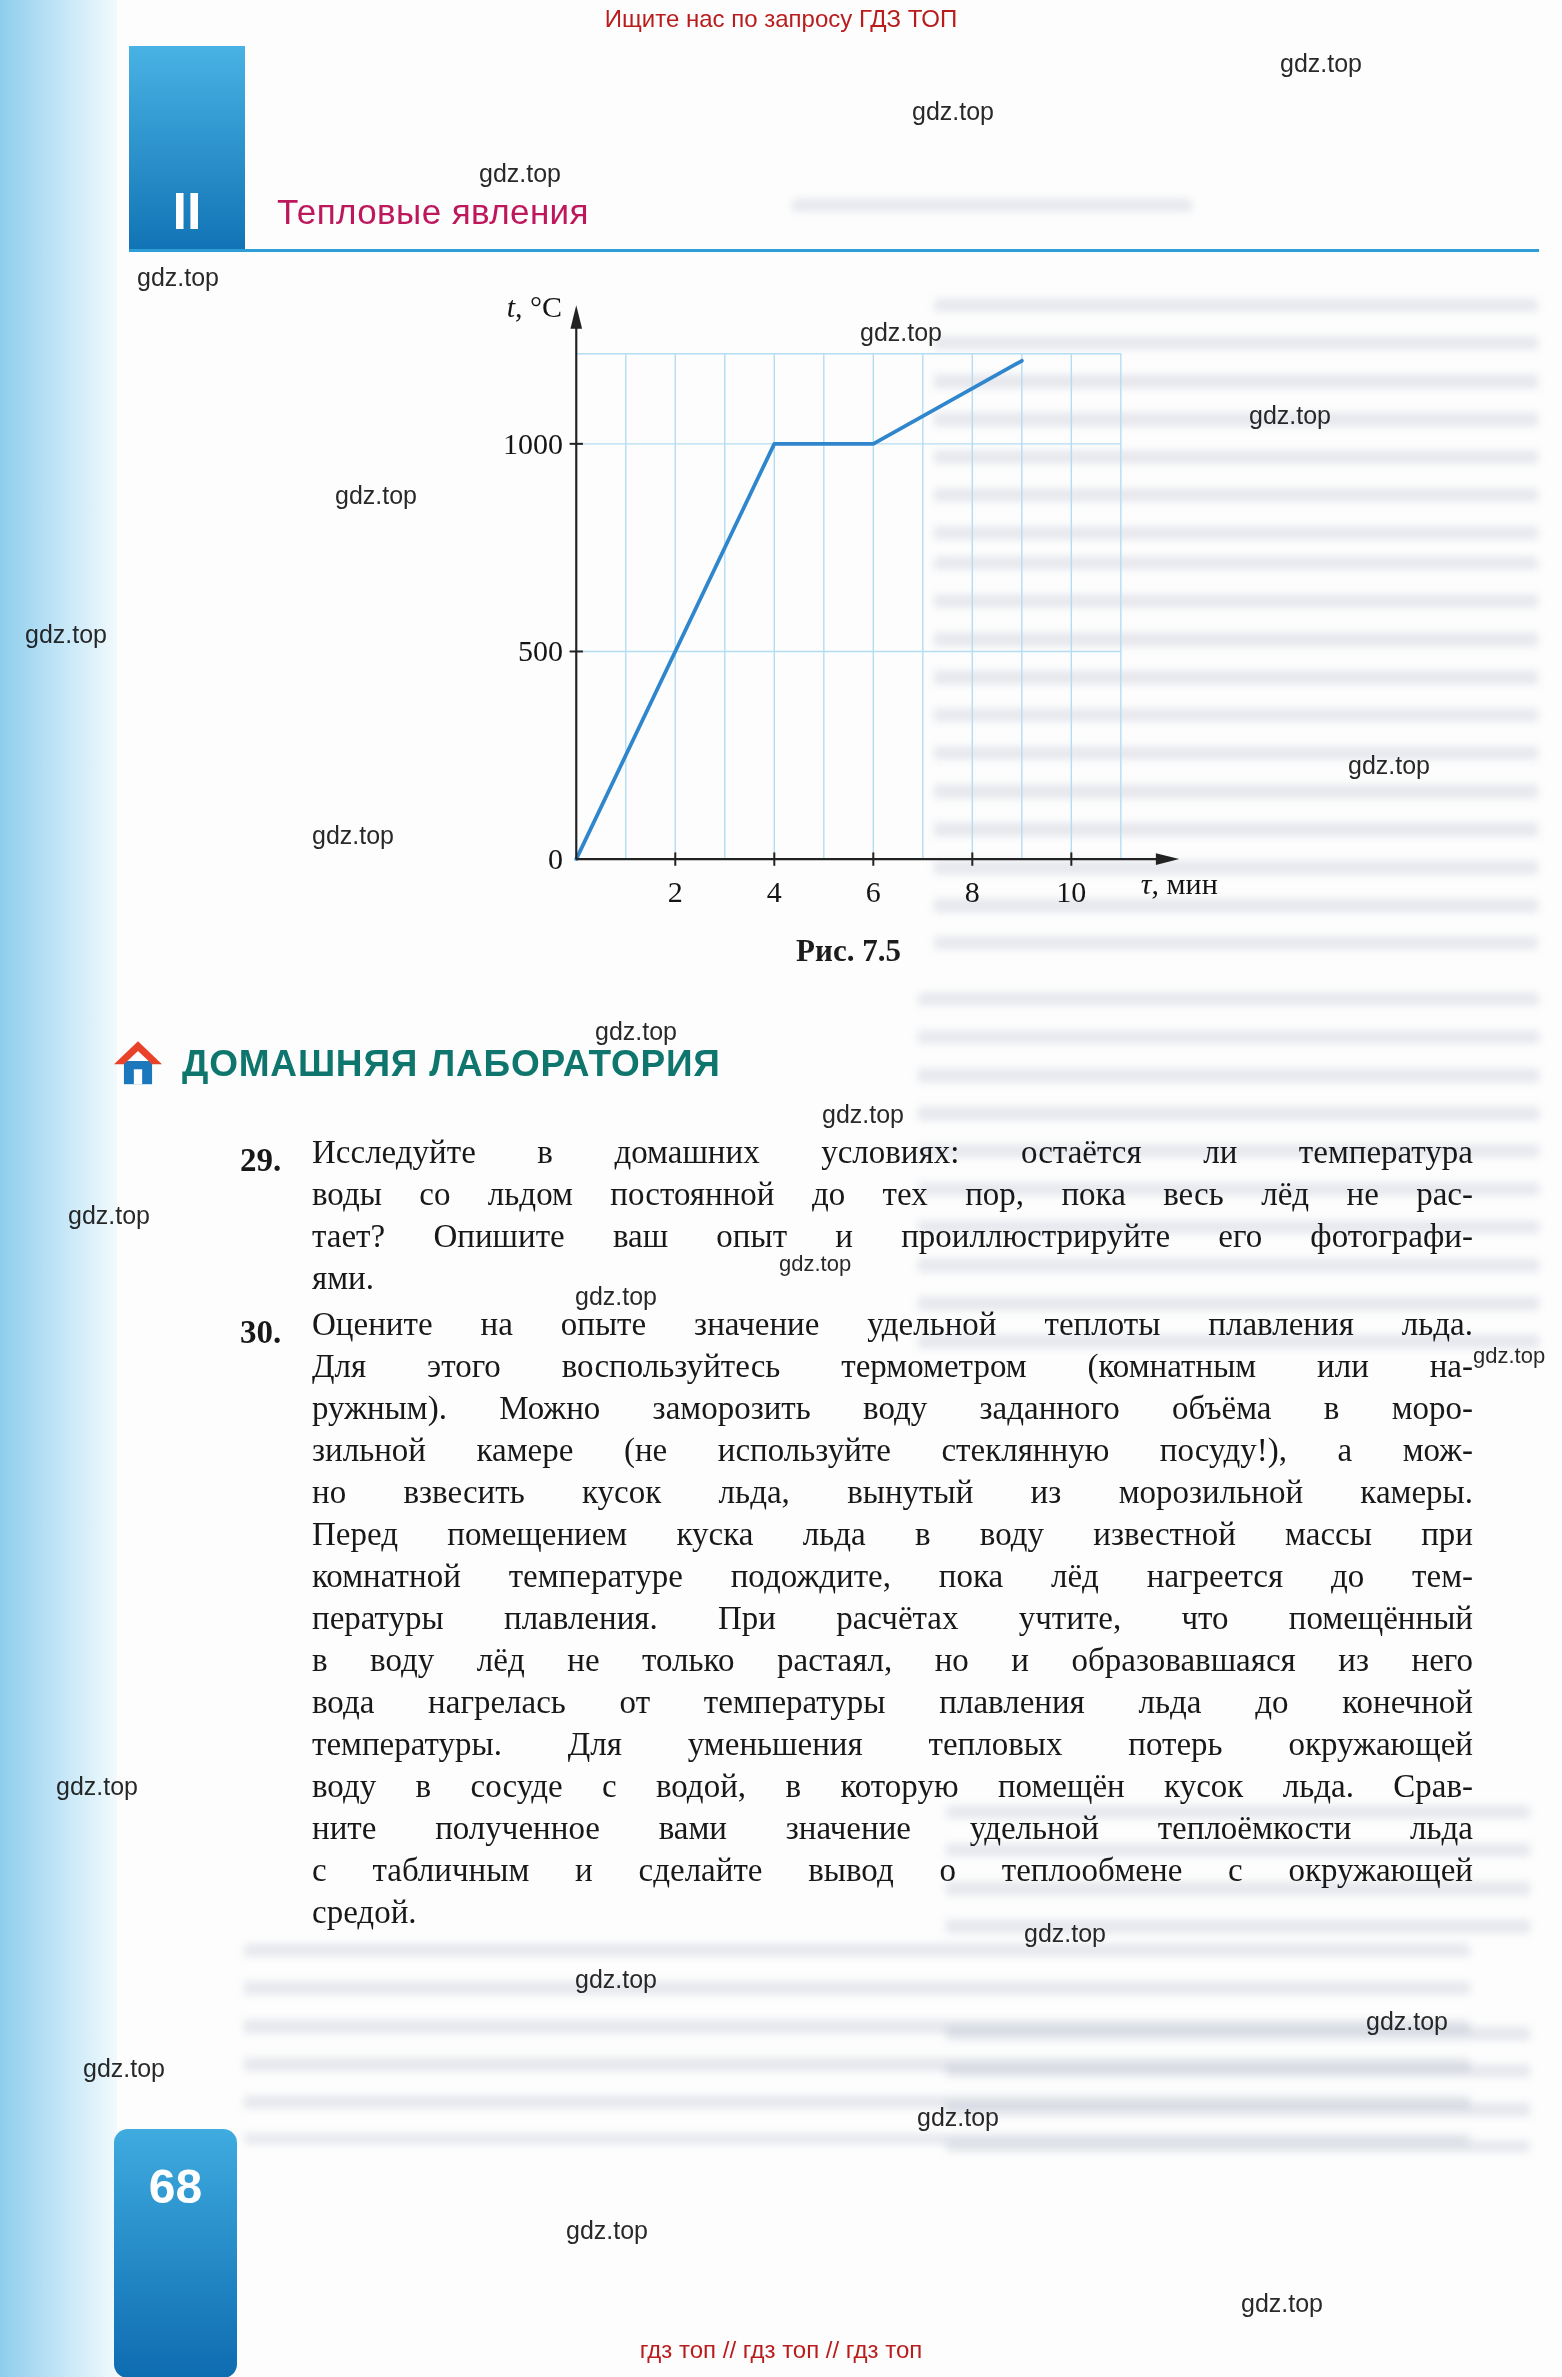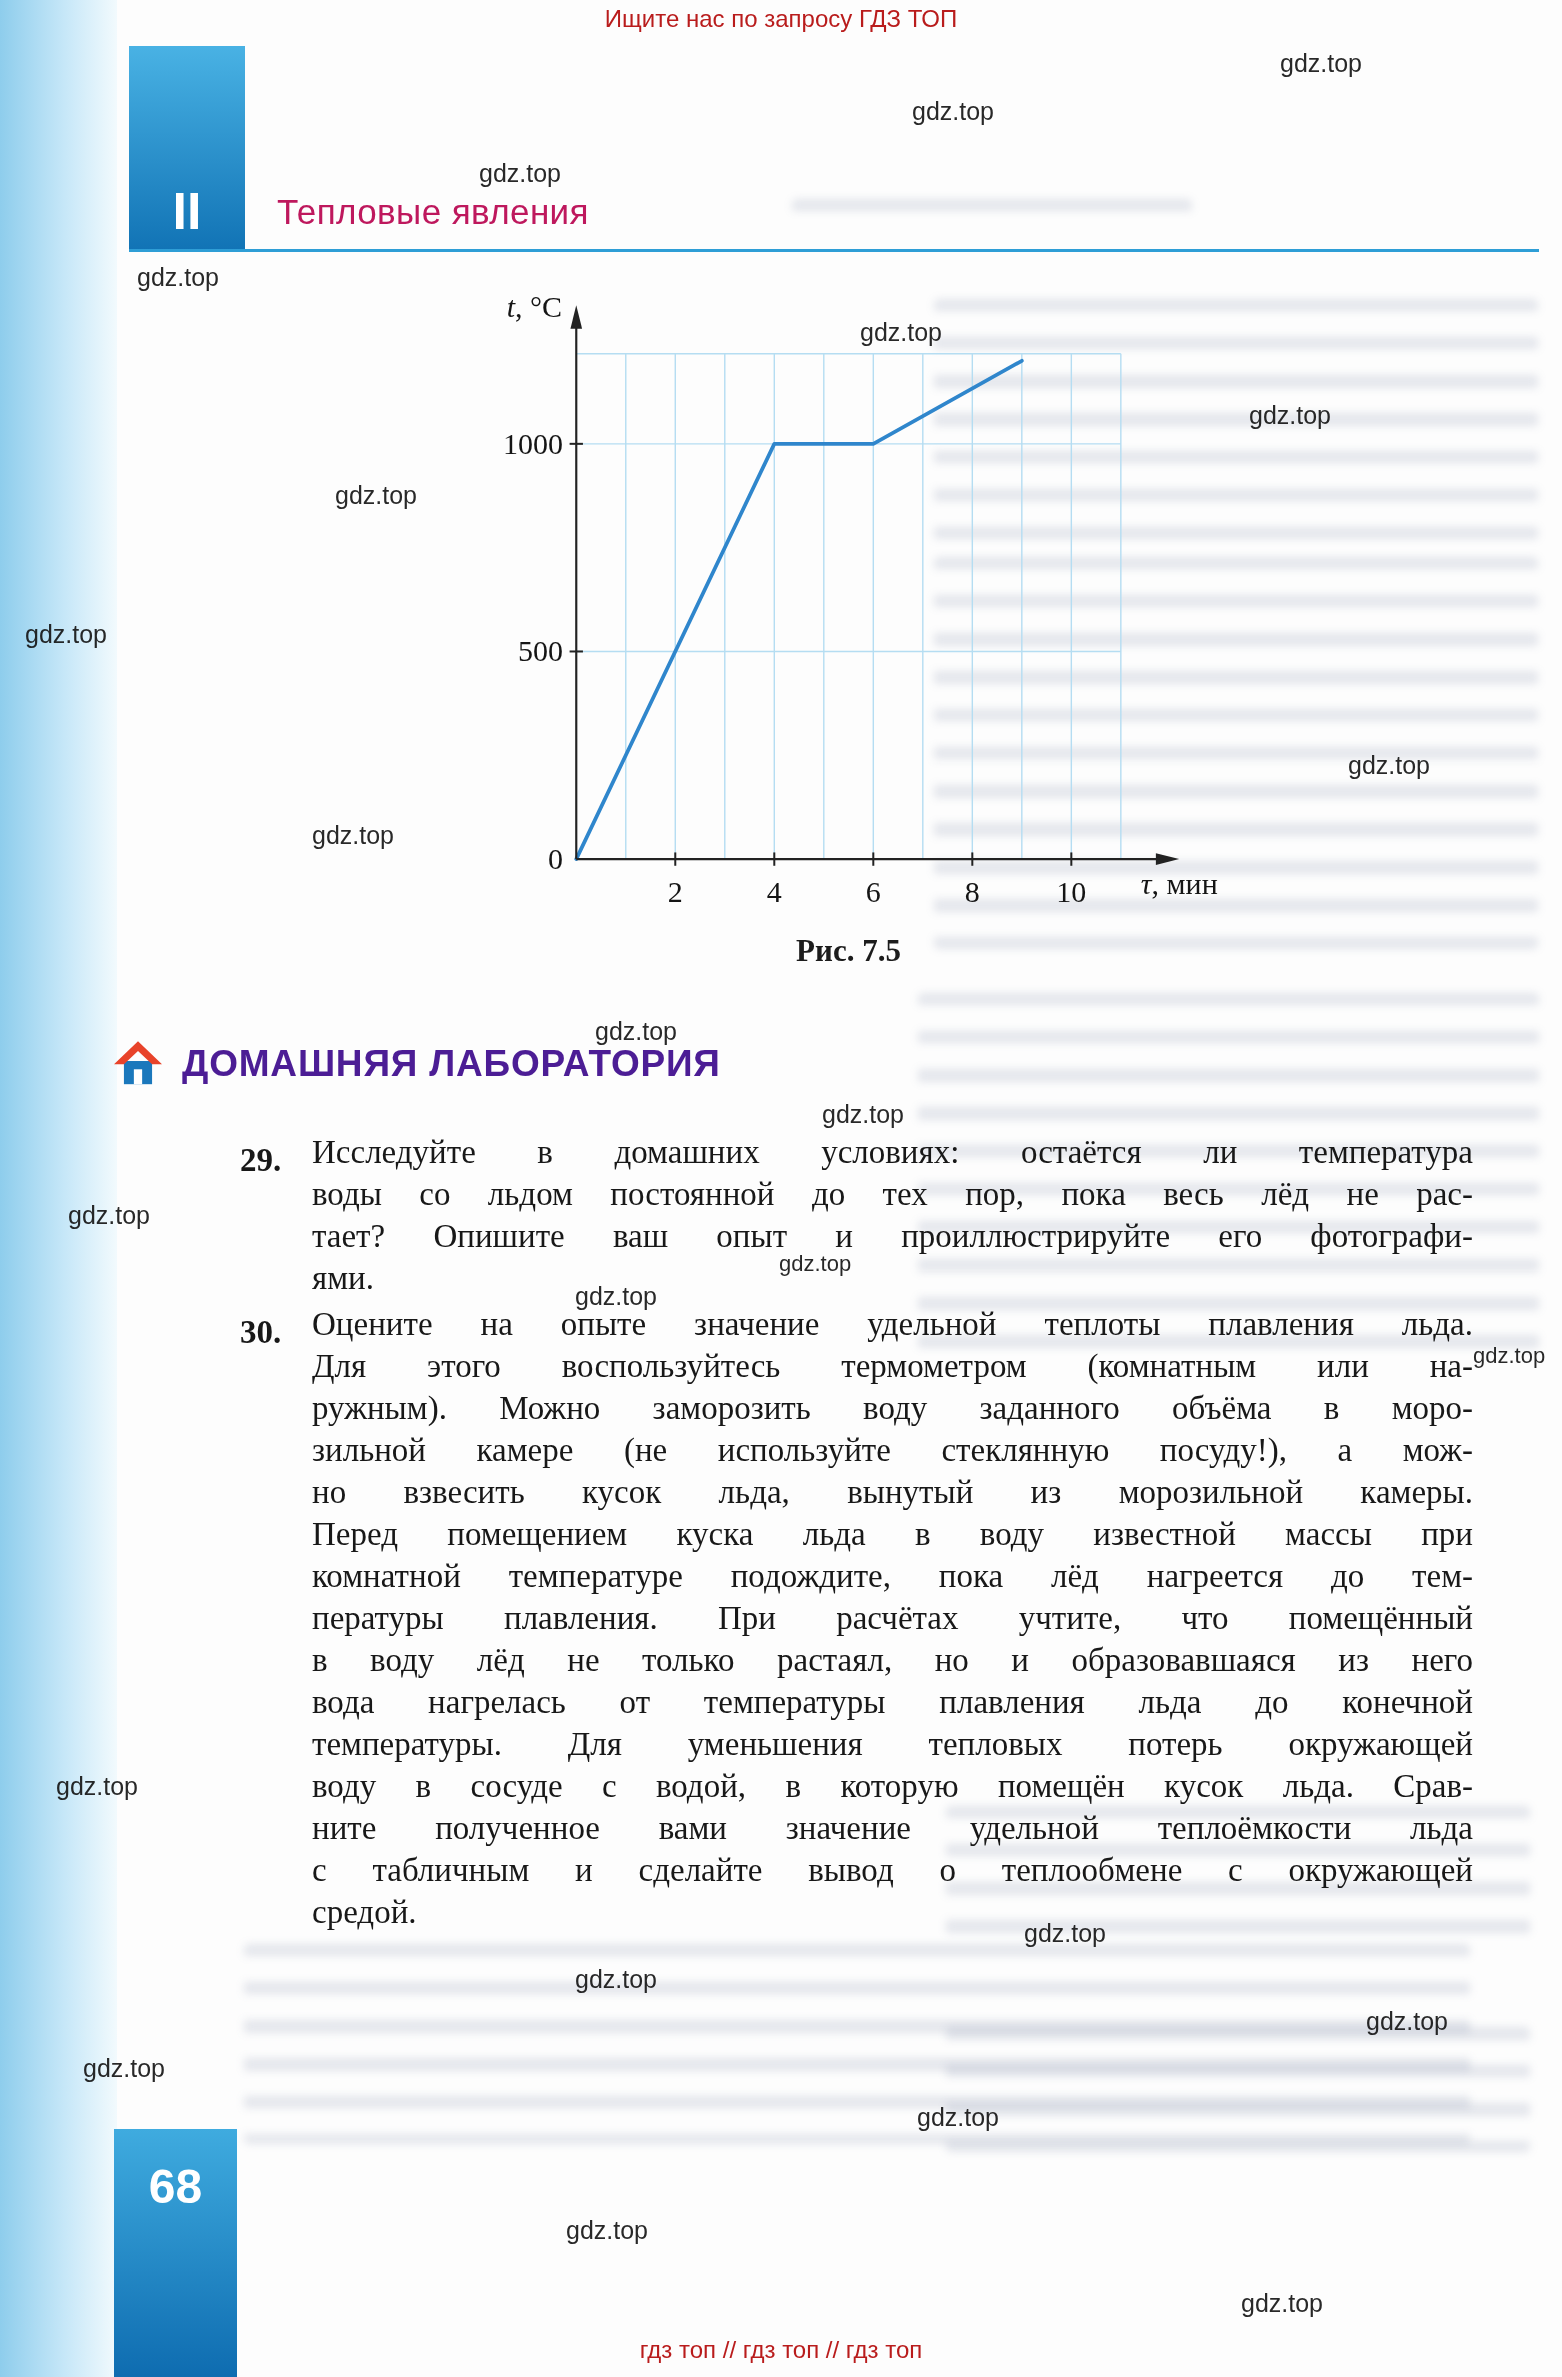--- a/index.html
+++ b/index.html
@@ -35,38 +35,39 @@
   
   .chart { position:absolute; left:0; top:0; width:1562px; height:1001px; pointer-events:none; }
   .figure-caption {
     position:absolute; left:576px; top:933px; width:545px; text-align:center;
     font-weight:bold; font-size:31px; color:#1c1c1c;
   }
   
   .section-head { position:absolute; left:114px; top:1041px; display:flex; align-items:center; gap:20px; }
   .section-title {
     font-family:"Liberation Sans",sans-serif; font-weight:bold; font-size:37px;
-    color:#4c1d95; letter-spacing:0.8px;
+    color:#0f766e; letter-spacing:0.8px;
   }
   
   .problem { position:absolute; left:312px; width:1161px; font-size:33px; line-height:42px; color:#181818; }
   .problem .pnum { position:absolute; left:-72px; top:8px; font-weight:bold; }
   #problem-29 { top:1131px; }
   #problem-30 { top:1303px; }
   .tline { height:42px; text-align:justify; text-align-last:justify; white-space:nowrap; }
   .tline.last { text-align-last:left; }
   
   .ghost {
     position:absolute; filter:blur(4.2px); opacity:.5; border-radius:5px;
     background:repeating-linear-gradient(180deg, rgba(100,115,150,.33) 0 12.5px, rgba(100,115,150,0) 12.5px 38px);
   }
   
   .page-num-block {
     position:absolute; left:114px; top:2129px; width:123px; height:249px;
     background:linear-gradient(180deg,#3fabdf 0%,#0e6cb0 100%);
+    border-radius:14px;
   }
   .page-num {
     color:#fff; font-family:"Liberation Sans",sans-serif; font-weight:bold;
     font-size:48px; text-align:center; margin-top:30px;
   }
   
   .wm {
     position:absolute; font-family:"Liberation Sans",sans-serif; color:#161616;
     white-space:nowrap; opacity:.92;
   }

